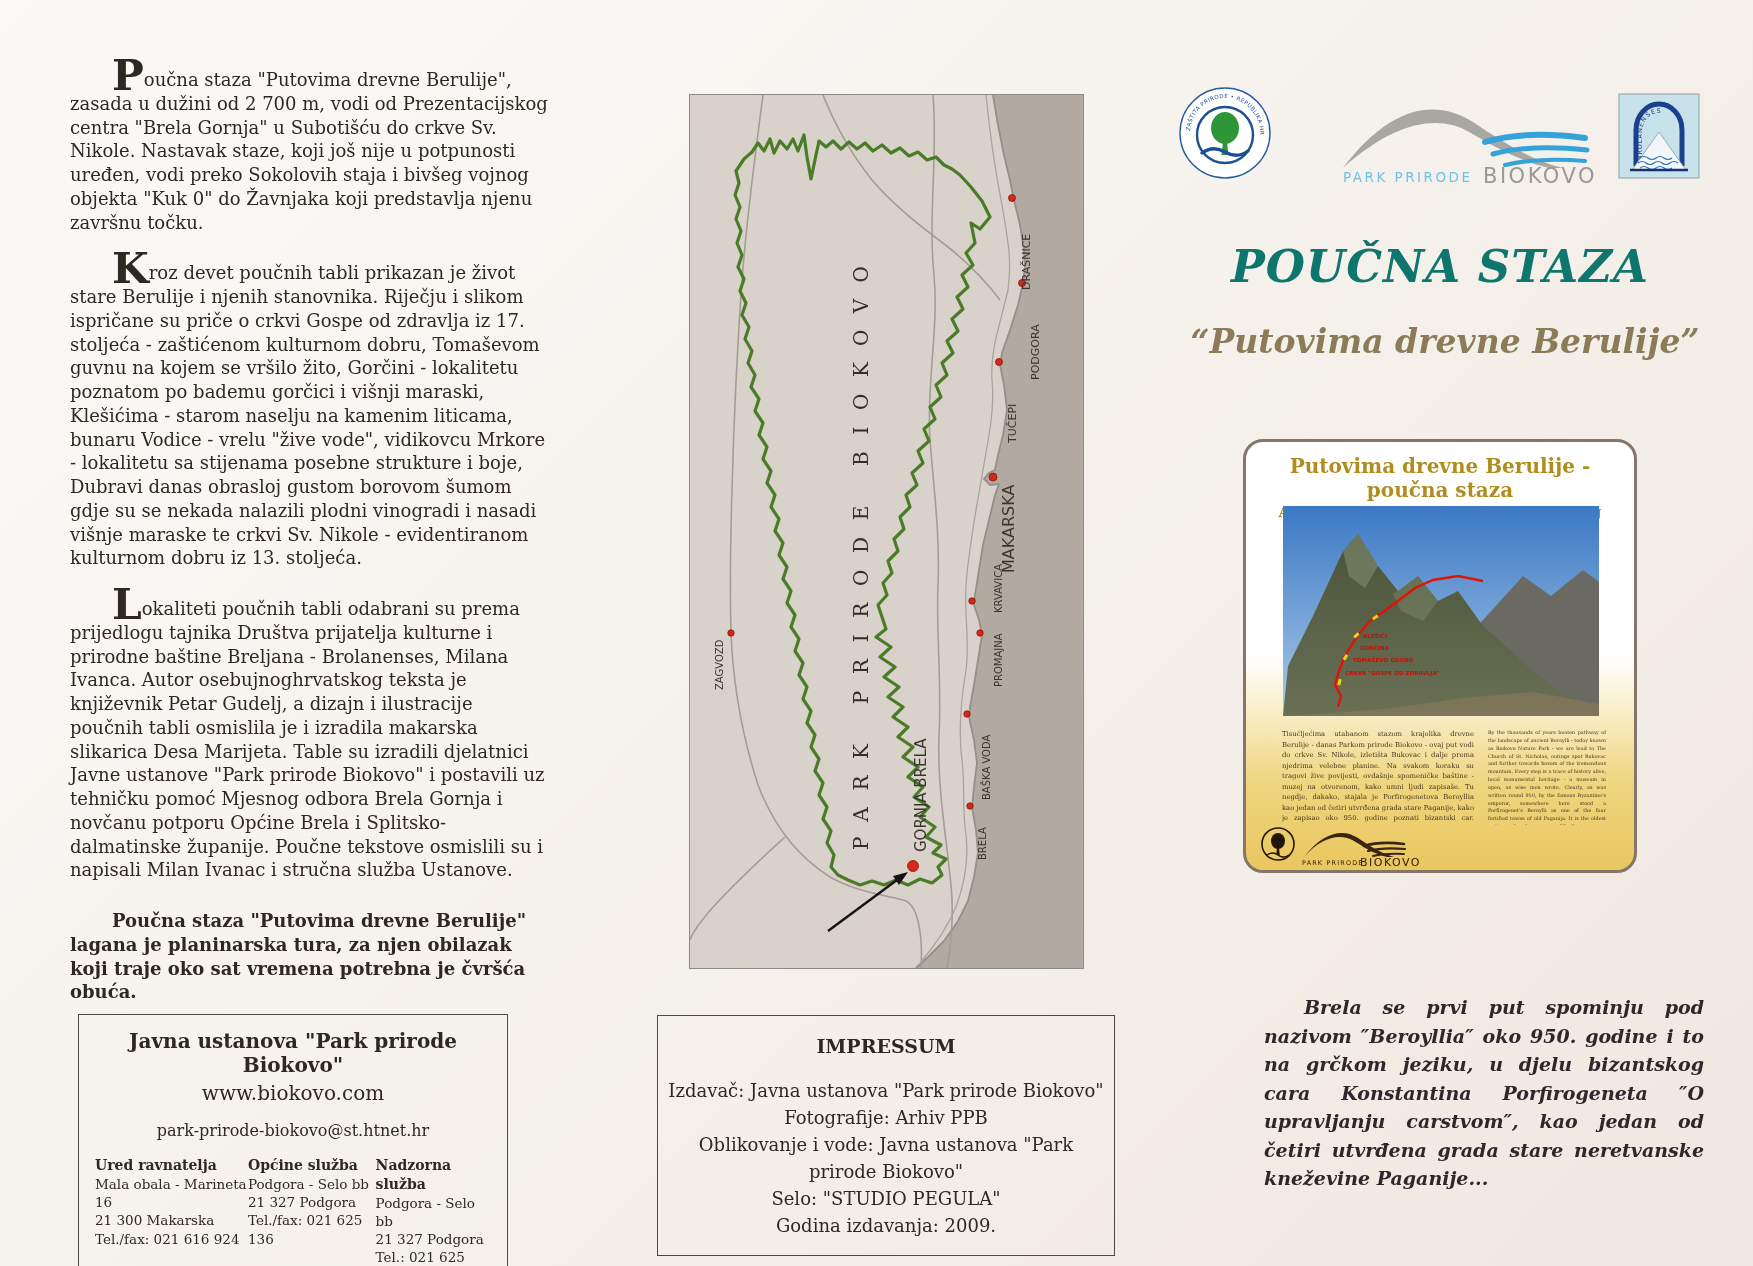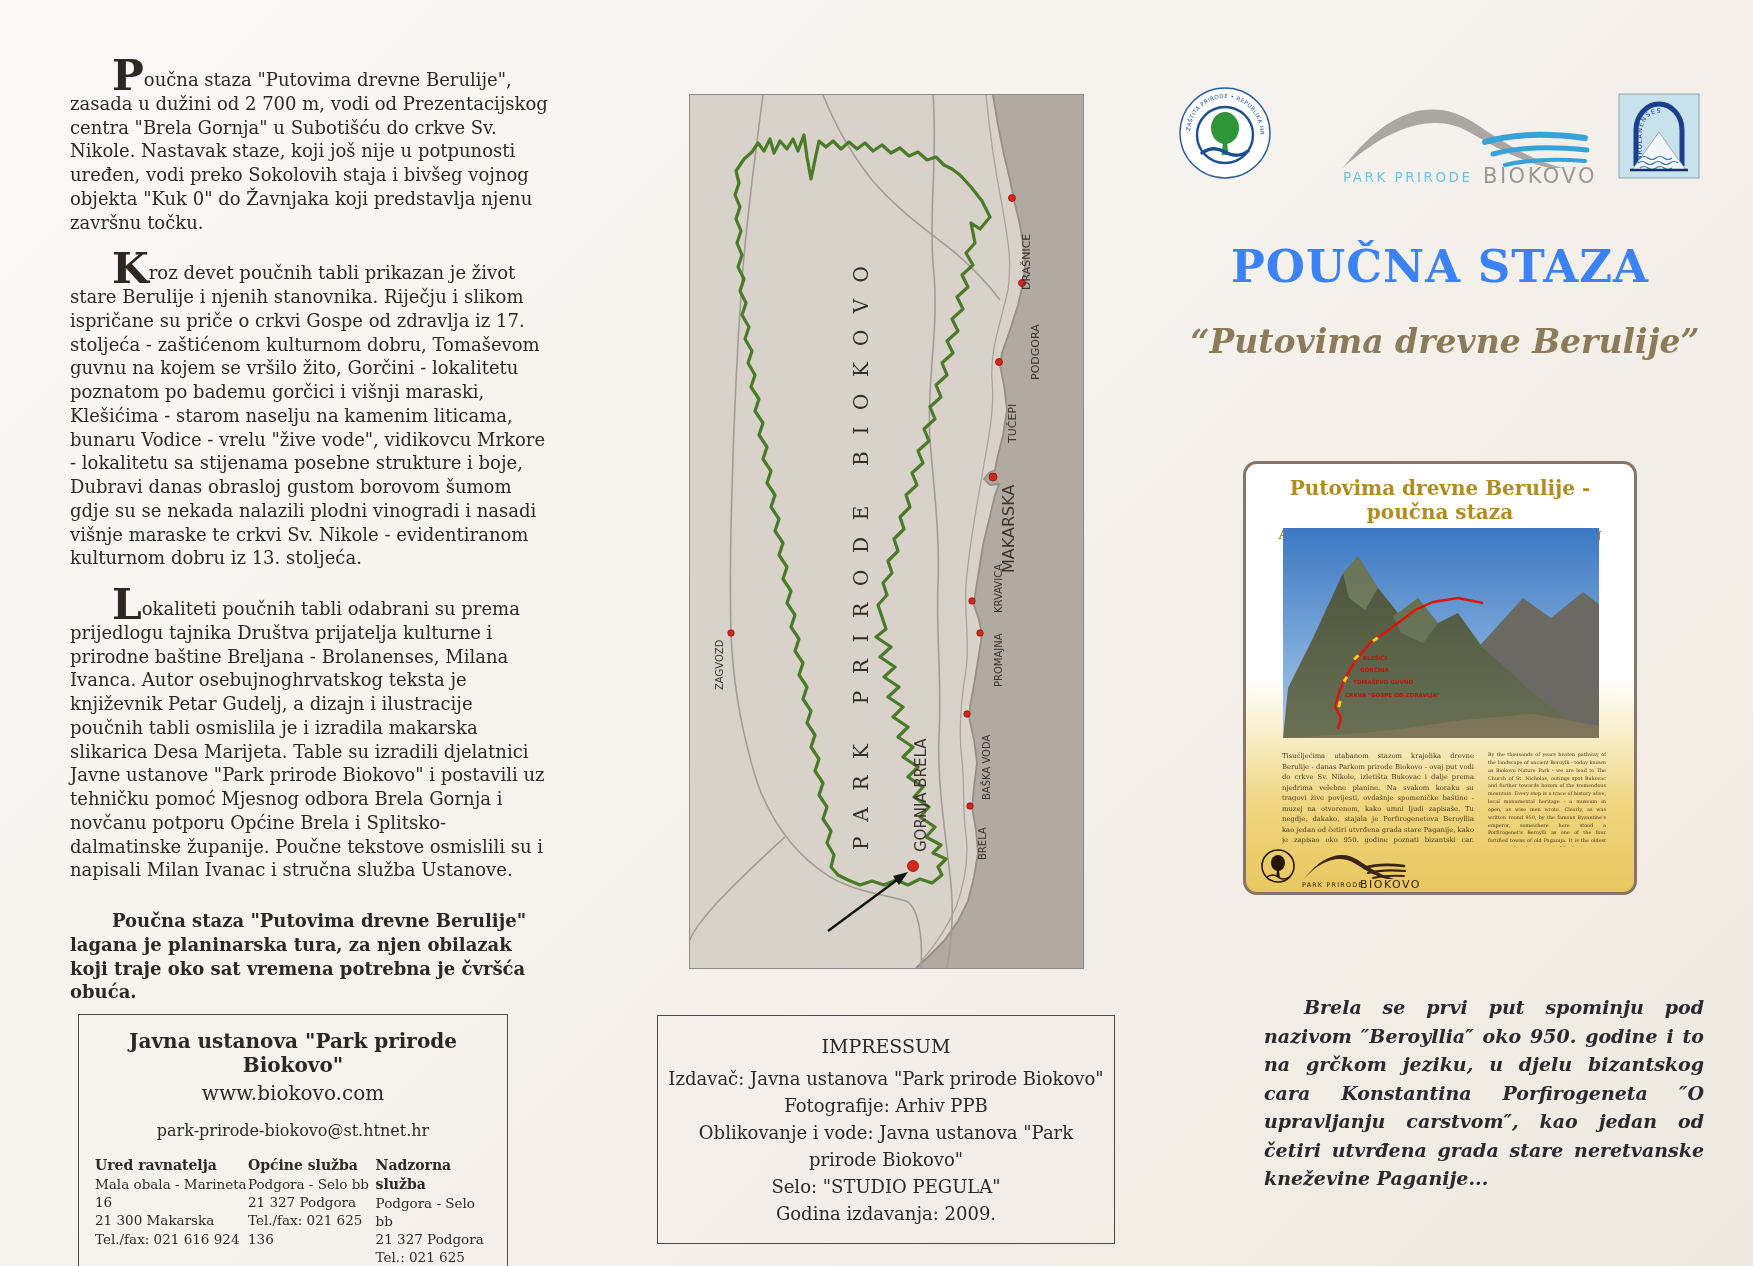--- a/index.html
+++ b/index.html
@@ -23,31 +23,31 @@
   .cb-email{font-size:16px;}
   .cb-cols{display:flex;justify-content:space-between;text-align:left;margin-top:16px;padding:0 8px;}
   .cb-col{font-size:13.5px;line-height:1.35;}
   .cb-col .hd{font-weight:bold;font-size:14px;}
   
   .map-wrap{position:absolute;left:690px;top:95px;width:393px;height:873px;outline:1px solid #8a8a8a;background:#d8d2ca;}
   .imp-box{
     position:absolute;left:657px;top:1015px;width:458px;box-sizing:border-box;
     border:1px solid #4a4a4a;padding:16px 6px;text-align:center;font-size:18px;line-height:1.5;
   }
-  .imp-title{font-weight:normal;font-size:19px;margin-bottom:4px;}
+  .imp-title{font-weight:bold;font-size:19px;margin-bottom:16px;}
   .it{}
   
   .logos{position:absolute;left:1100px;top:78px;width:640px;height:115px;}
   .r-title{position:absolute;left:1130px;top:240px;width:620px;text-align:center;
-    font-size:45px;font-weight:bold;letter-spacing:1px;color:#3b82f6;}
+    font-size:45px;font-weight:bold;letter-spacing:1px;color:#0f766e;font-style:italic;}
   .r-sub{position:absolute;left:1130px;top:322px;width:630px;text-align:center;
     font-size:33px;font-weight:bold;font-style:italic;color:#8c7b58;}
   .panel{
-    position:absolute;left:1243px;top:461px;width:388px;height:428px;
-    border:3px solid #857669;border-radius:14px;
+    position:absolute;left:1243px;top:439px;width:388px;height:428px;
+    border:3px solid #857669;border-radius:20px;
     background:linear-gradient(180deg,#ffffff 0%,#ffffff 50%,#f8eec8 63%,#efd57e 80%,#e9c75f 100%);
     overflow:hidden;
   }
   .panel-title{margin-top:12px;text-align:center;font-size:20px;font-weight:bold;color:#b08d1f;}
   .panel-sub{text-align:center;font-size:15px;font-weight:bold;color:#b08d1f;margin-top:1px;}
   .panel-photo{position:absolute;left:37px;top:64px;width:316px;height:210px;}
   .panel-txt{position:absolute;top:287px;color:#46341c;text-align:justify;overflow:hidden;}
   .panel-txt.hr{left:36px;width:192px;font-size:6.8px;line-height:1.55;height:96px;}
   .panel-txt.en{left:242px;width:118px;font-size:4.9px;line-height:1.6;height:96px;}
   .panel-logos{position:absolute;left:12px;top:382px;width:200px;height:44px;}

